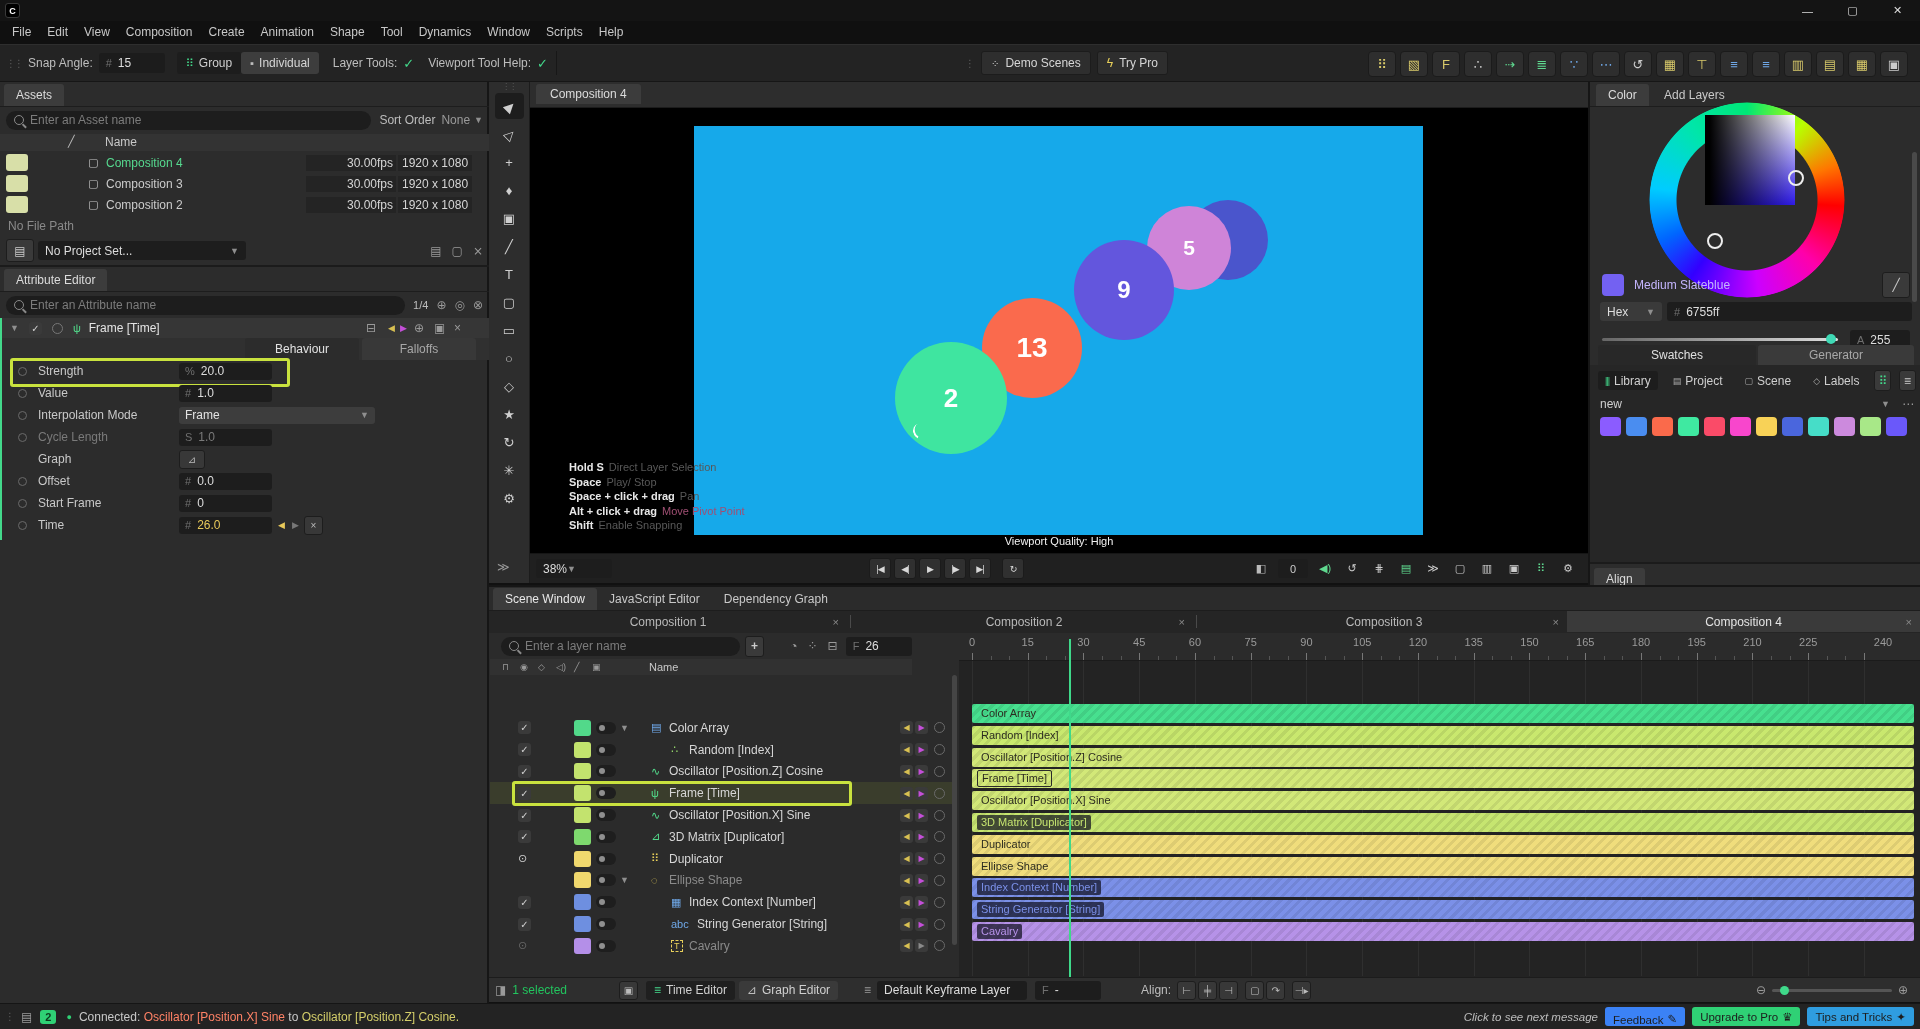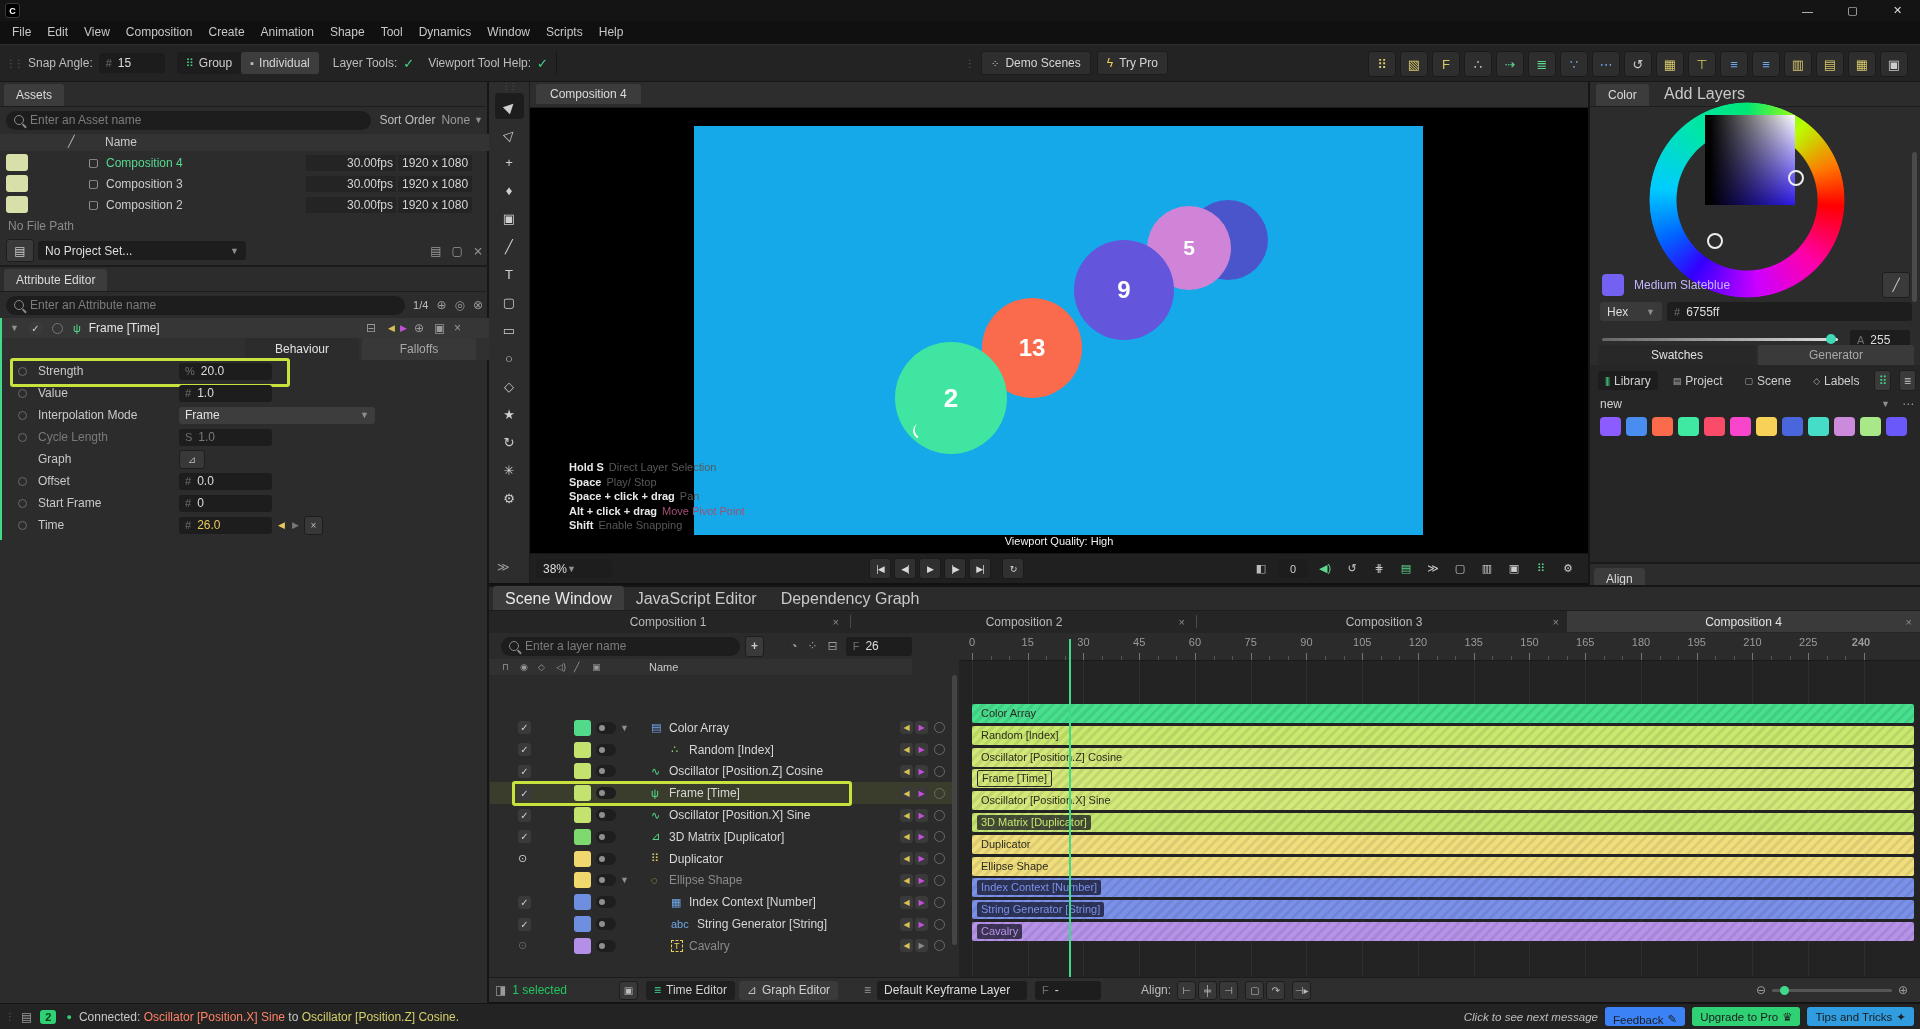--- a/index.html
+++ b/index.html
@@ -59,21 +59,21 @@
   .ov-desc{color:#585858;}
   .transport-btn{width:20px;height:19px;background:#303030;border:1px solid #1b1b1b;border-radius:3px;color:#d8d8d8;
                  display:flex;align-items:center;justify-content:center;font-size:9px;letter-spacing:-1px;}
   .vp-icon{height:19px;min-width:20px;display:flex;align-items:center;justify-content:center;font-size:11px;border-radius:3px;}
   
   .wheel{border-radius:50%;}
   .swatch{border-radius:4px;}
   .mini-btn{background:#3a3a3a;border:1px solid #1d1d1d;border-radius:3px;color:#ccc;display:flex;align-items:center;justify-content:center;}
   .lib-chip{height:19px;border-radius:3px;display:flex;align-items:center;gap:5px;padding:0 7px;color:#cfcfcf;}
   
-  .tl-tab{padding:4px 12px;color:#c9c9c9;font-size:16px;}
+  .tl-tab{padding:4px 12px;color:#c9c9c9;font-size:12px;}
   .tl-tab.active{background:#3c3c3c;border-radius:3px 3px 0 0;color:#e8e8e8;}
   .comp-tab{height:21px;display:flex;align-items:center;justify-content:center;position:relative;color:#b9b9b9;font-size:12px;}
   .comp-x{position:absolute;right:8px;color:#8a8a8a;font-size:11px;}
   .layer-row{position:absolute;left:0;width:466px;display:flex;align-items:center;}
   .state-box{width:13px;height:13px;background:#3a3a3a;border-radius:3px;color:#cfcfcf;font-size:10px;display:flex;align-items:center;justify-content:center;position:absolute;left:28px;}
   .lchip{width:17px;height:16px;border-radius:3px;position:absolute;left:84px;}
   .campill{width:20px;height:12px;border-radius:6px;background:#1e1e1e;position:absolute;left:106px;display:flex;align-items:center;padding-left:3px;box-sizing:border-box;}
   .campill i{width:6px;height:6px;border-radius:50%;background:#8f8f8f;display:block;}
   .lyr-icon{position:absolute;font-size:11px;}
   .lyr-name{position:absolute;color:#d6d6d6;white-space:nowrap;}
@@ -382,21 +382,21 @@
 
 <div class="abs" style="left:530px;top:82px;width:1058px;height:26px;background:#2d2d2d;border-bottom:1px solid #1c1c1c;box-sizing:border-box">
   <div class="tab-chip" style="margin:2px 0 0 6px;padding:3px 14px">Composition 4</div>
 </div>
 <div class="abs vp-canvas" style="left:530px;top:108px;width:1058px;height:445px;overflow:hidden">
   <div class="abs blue-rect" style="left:164px;top:18px;width:729px;height:409px" id="canvas-rect"></div>
   <div id="circles">
       <div class="circle" style="left: 658px; top: 92px; width: 80px; height: 80px; background: rgb(74, 85, 204); font-size: 0px;"></div>
       <div class="circle" style="left: 617px; top: 98px; width: 84px; height: 84px; background: rgb(207, 132, 216); font-size: 21px;">5</div>
       <div class="circle" style="left: 544px; top: 132px; width: 100px; height: 100px; background: rgb(99, 86, 221); font-size: 24px;">9</div>
-      <div class="circle" style="left: 452px; top: 190px; width: 100px; height: 100px; background: rgb(250, 106, 77); font-size: 24px;">13</div>
+      <div class="circle" style="left: 452px; top: 190px; width: 100px; height: 100px; background: rgb(250, 106, 77); font-size: 28px;">13</div>
       <div class="circle" style="left: 365px; top: 234px; width: 112px; height: 112px; background: rgb(63, 229, 160); font-size: 26px;">2</div>
     </div>
   <div class="abs" style="left:383px;top:315px;width:14px;height:14px;border-left:2px solid #fff;border-bottom:2px solid rgba(255,255,255,0);border-radius:50%;transform:rotate(-20deg)"></div>
   <div id="overlay" class="abs" style="left:39px;top:352px;z-index:4">
       <div class="ov-line">
         <span class="ov-key">Hold S</span>
         <span class="ov-desc" style="color: rgb(88, 88, 88);">Direct Layer Selection</span>
       </div>
       <div class="ov-line">
         <span class="ov-key">Space</span>
@@ -802,21 +802,21 @@
         <div class="tickmin" style="left: 774.903px;"></div>
         <div class="tickmaj" style="left: 793.486px;"></div>
         <div class="ruler-num" style="left: 793.486px;">210</div>
         <div class="tickmin" style="left: 812.069px;"></div>
         <div class="tickmin" style="left: 830.652px;"></div>
         <div class="tickmaj" style="left: 849.235px;"></div>
         <div class="ruler-num" style="left: 849.235px;">225</div>
         <div class="tickmin" style="left: 867.818px;"></div>
         <div class="tickmin" style="left: 886.401px;"></div>
         <div class="tickmaj" style="left: 904.984px;"></div>
-        <div class="ruler-num" style="left: 902px; font-weight: bold;">240</div>
+        <div class="ruler-num" style="left: 924px;">240</div>
       </div>
     <div id="gridlines">
         <div class="gridline" style="left: 13px; height: 315px;"></div>
         <div class="gridline" style="left: 68.749px; height: 315px;"></div>
         <div class="gridline" style="left: 124.498px; height: 315px;"></div>
         <div class="gridline" style="left: 180.247px; height: 315px;"></div>
         <div class="gridline" style="left: 235.996px; height: 315px;"></div>
         <div class="gridline" style="left: 291.745px; height: 315px;"></div>
         <div class="gridline" style="left: 347.494px; height: 315px;"></div>
         <div class="gridline" style="left: 403.243px; height: 315px;"></div>

